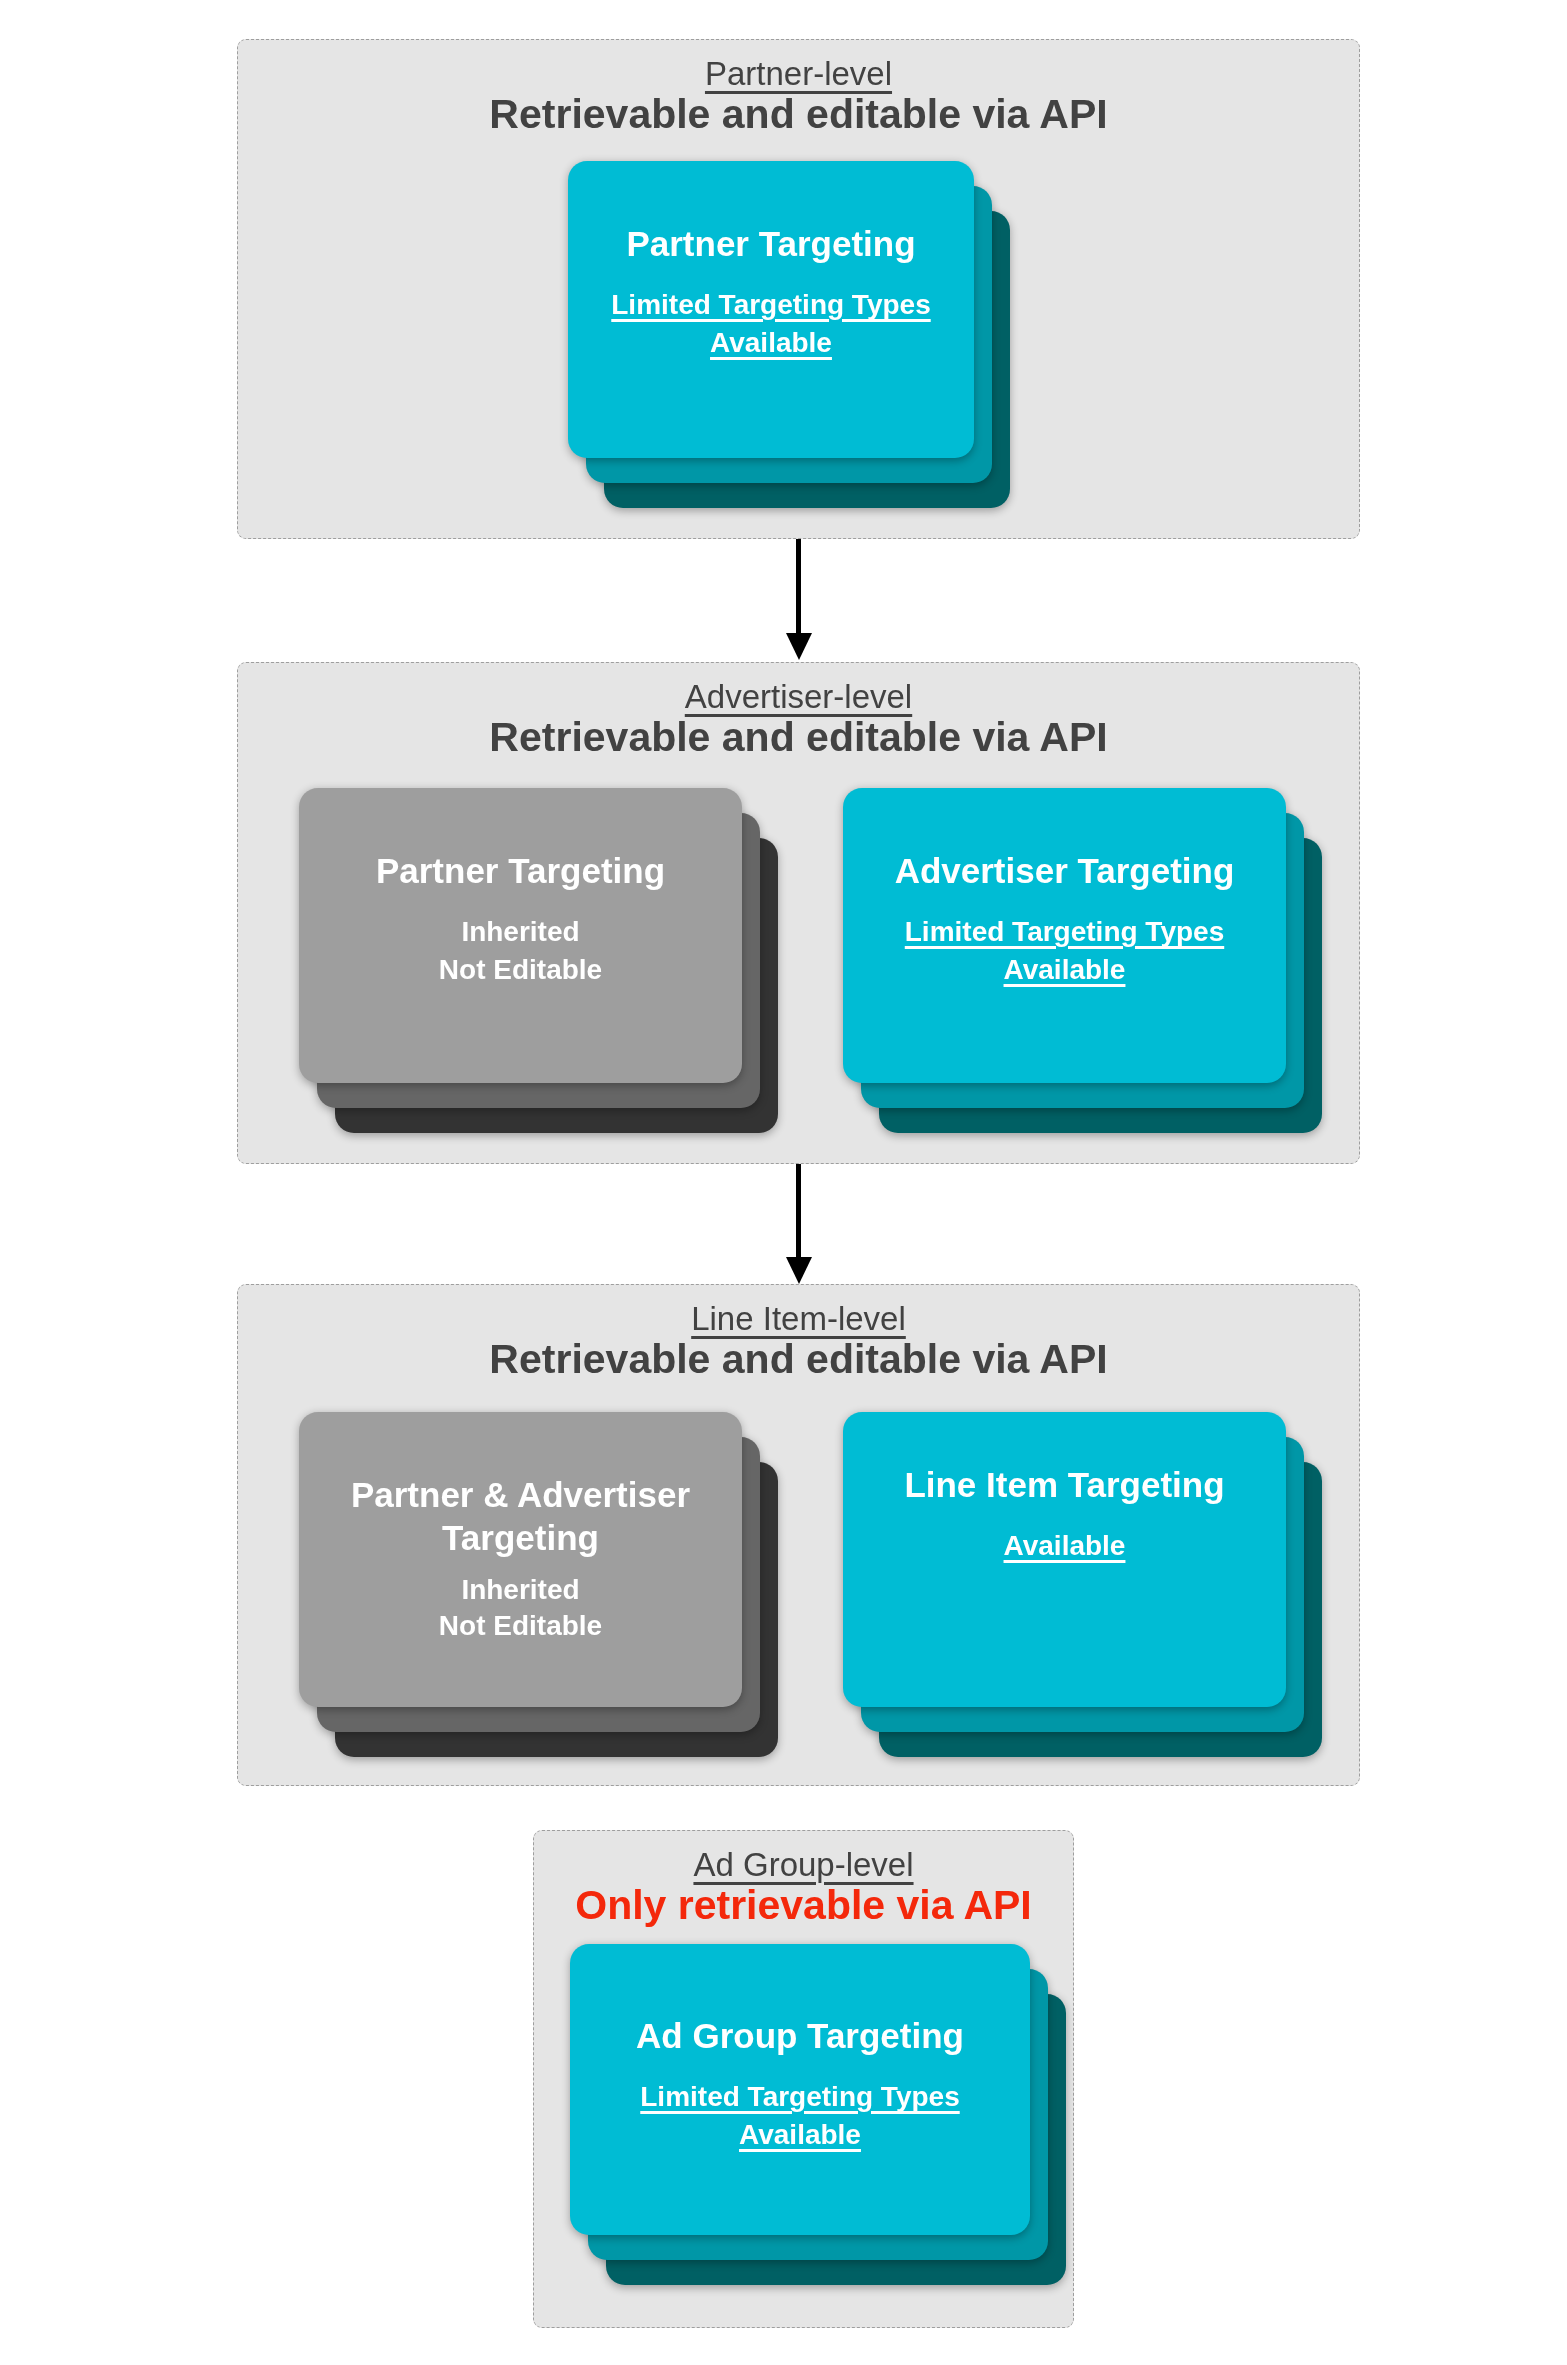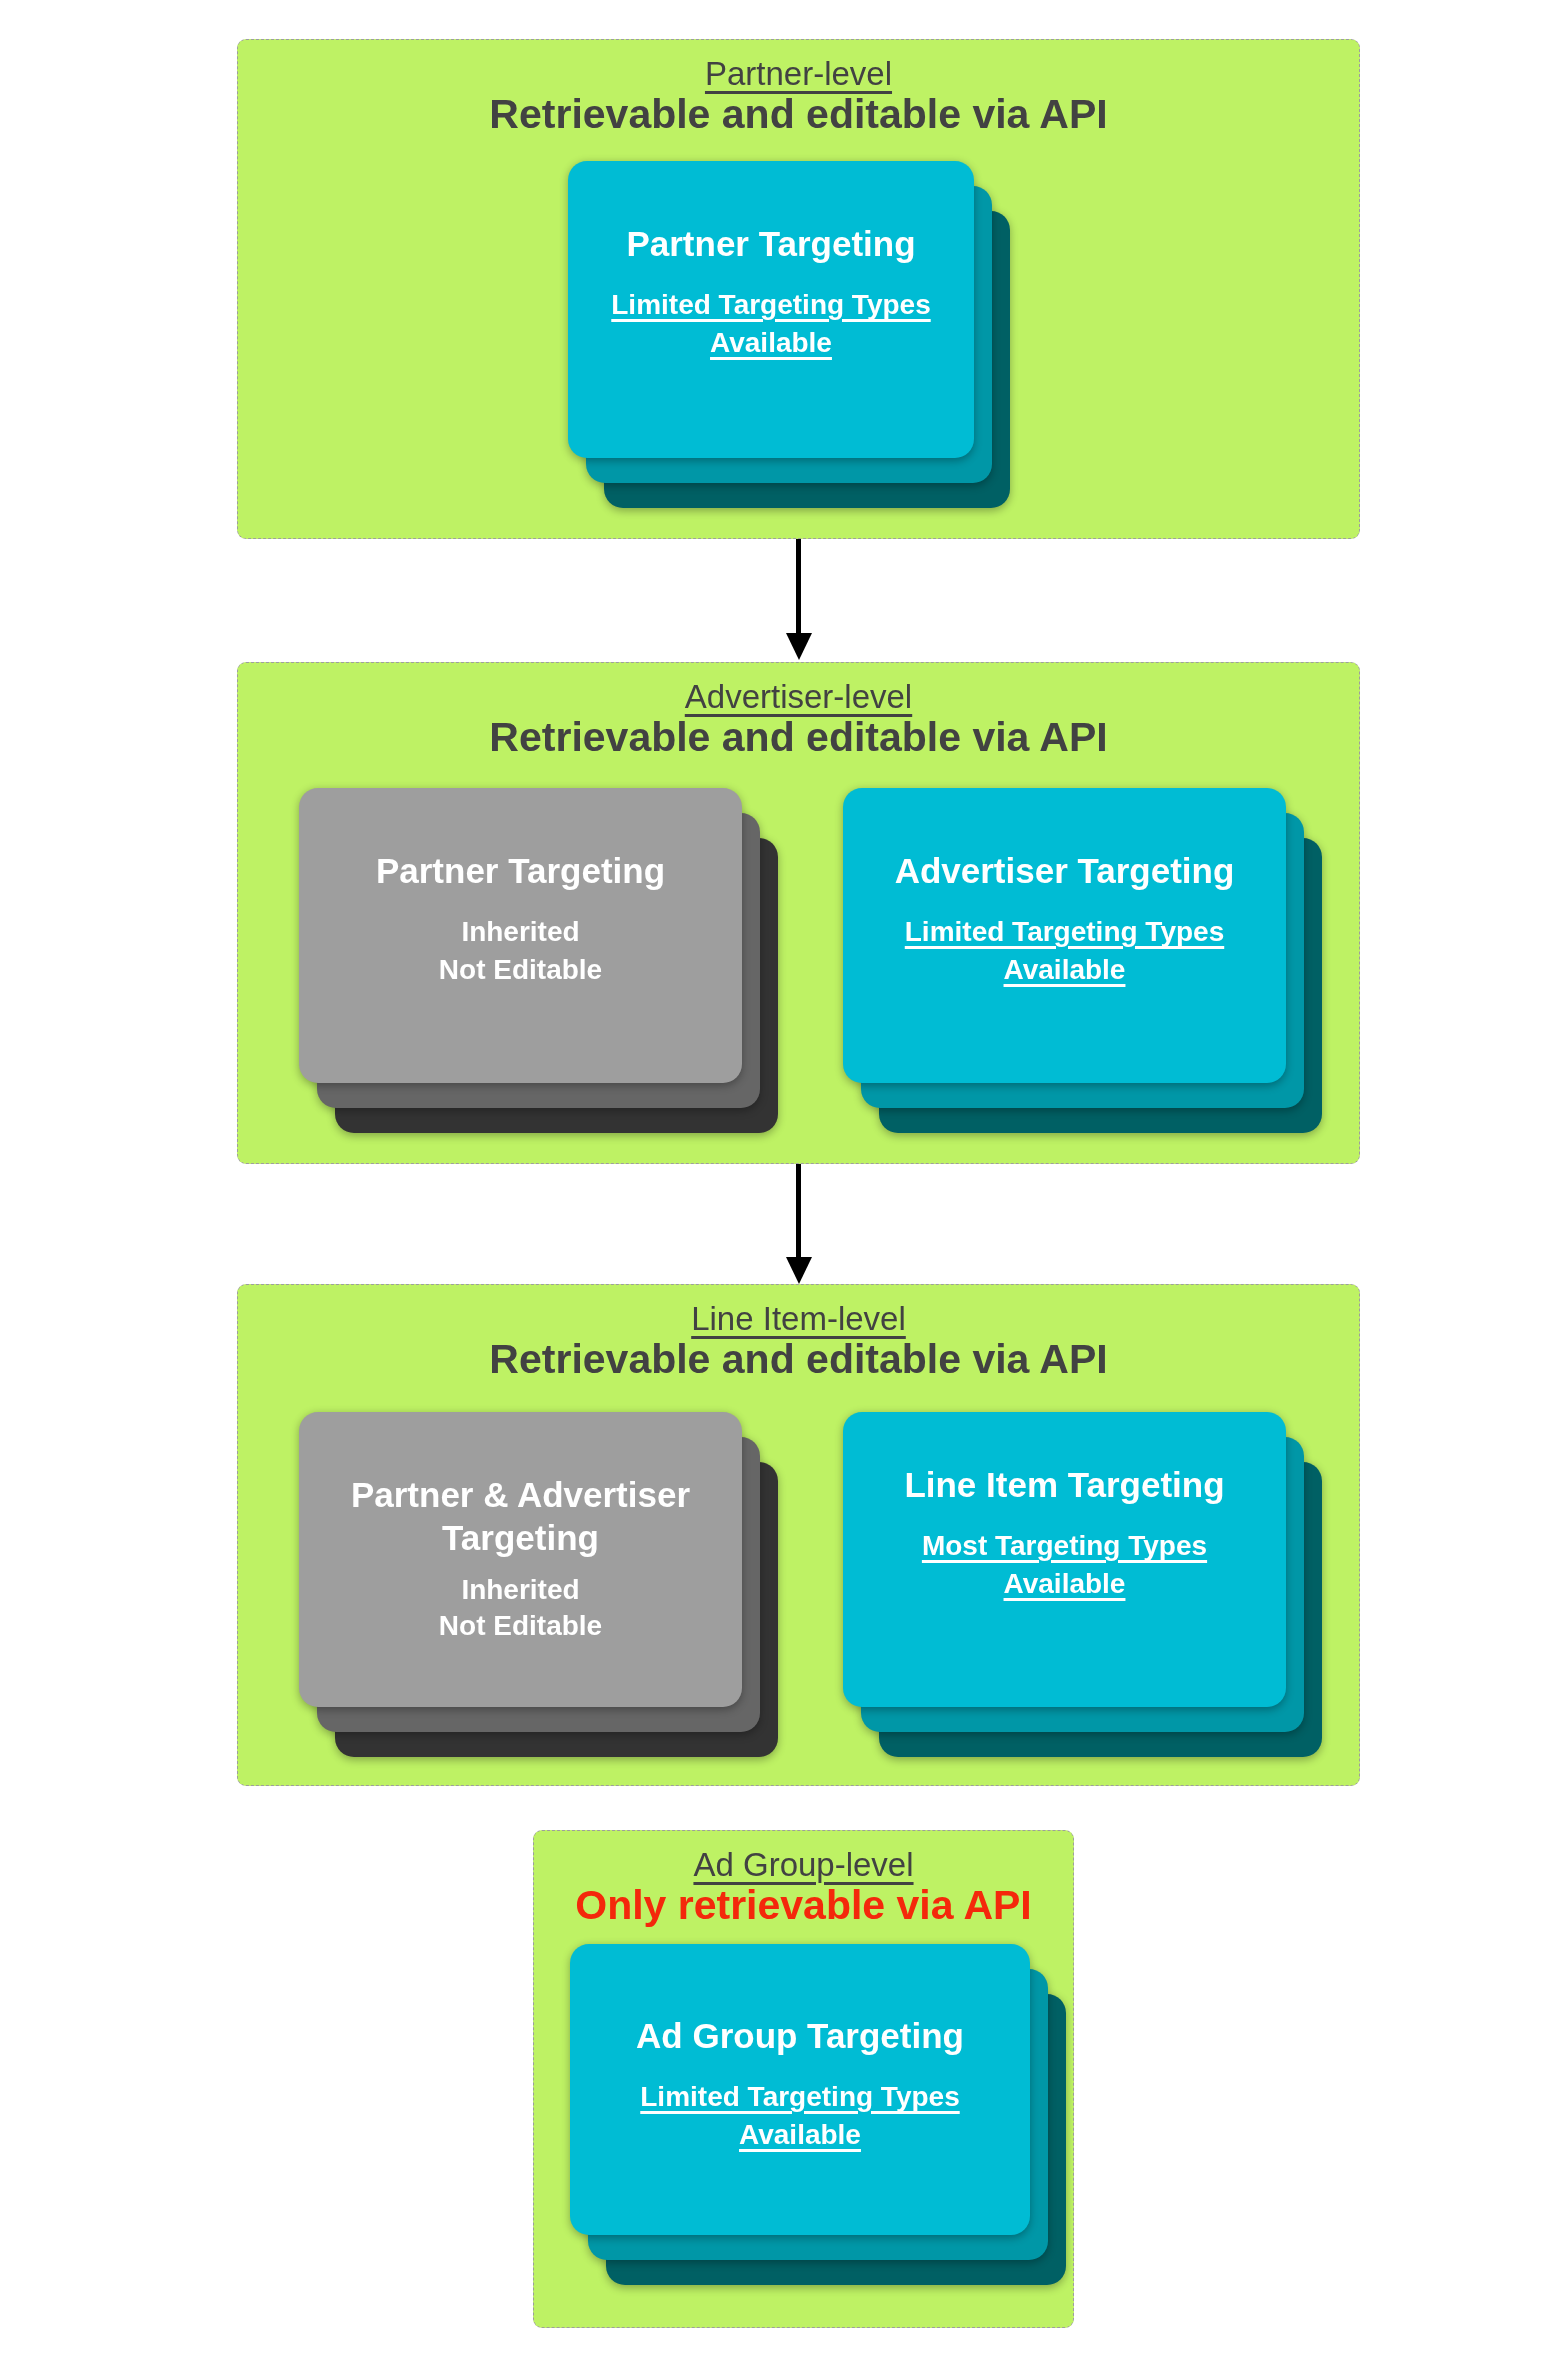--- a/index.html
+++ b/index.html
@@ -13,21 +13,21 @@
     height: 2366px;
     background: #ffffff;
     font-family: "Liberation Sans", sans-serif;
     overflow: hidden;
   }
   .section {
     position: absolute;
     box-sizing: border-box;
     border: 1.8px dashed var(--dash-border, #9e9e9e);
     border-radius: 9px;
-    background: #bef264;
+    background: #e5e5e5;
   }
   .sec-title {
     margin-top: 14.3px;
     text-align: center;
     font-size: 33px;
     line-height: 39px;
     font-weight: 400;
     color: var(--heading, #424242);
     text-decoration: underline;
     text-decoration-thickness: 2.7px;
@@ -180,21 +180,20 @@
           <div><span>Not Editable</span></div>
         </div>
       </div>
     </div>
     <div class="stack teal" style="left:605px; top:127px; width:443px; height:295px;">
       <div class="layer l3"></div>
       <div class="layer l2"></div>
       <div class="card">
         <div class="card-title low">Line Item Targeting</div>
         <div class="card-body">
-          <div><span class="u">Most Targeting Types</span></div>
           <div><span class="u">Available</span></div>
         </div>
       </div>
     </div>
   </div>
 
   <div class="section" style="left:533px; top:1830px; width:541px; height:498px;">
     <div class="sec-title">Ad Group-level</div>
     <div class="sec-sub alert">Only retrievable via API</div>
     <div class="stack teal" style="left:36px; top:113px; width:439px; height:291px;padding-left:21px;">

